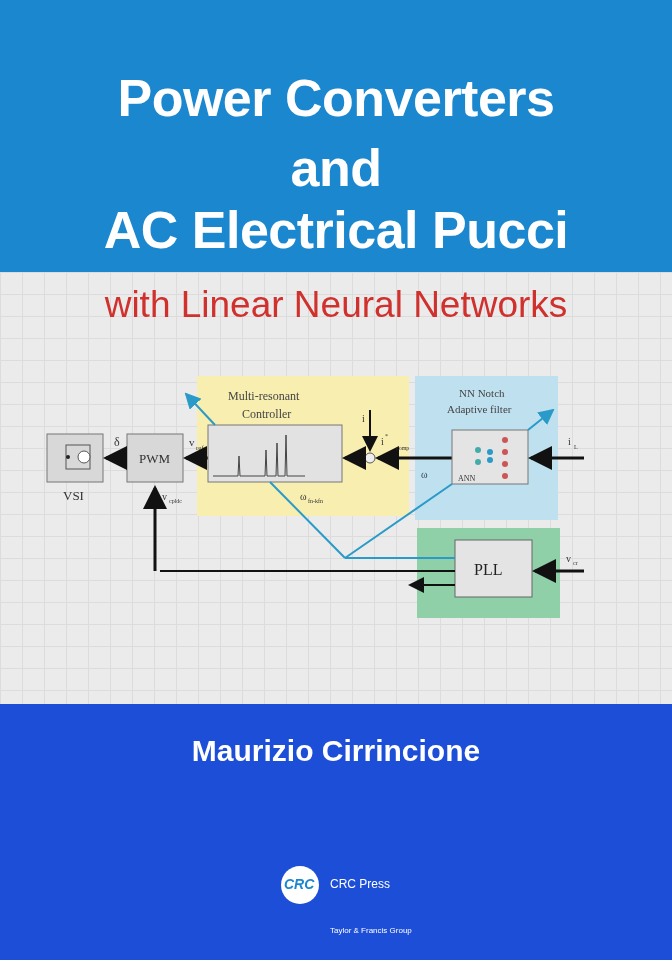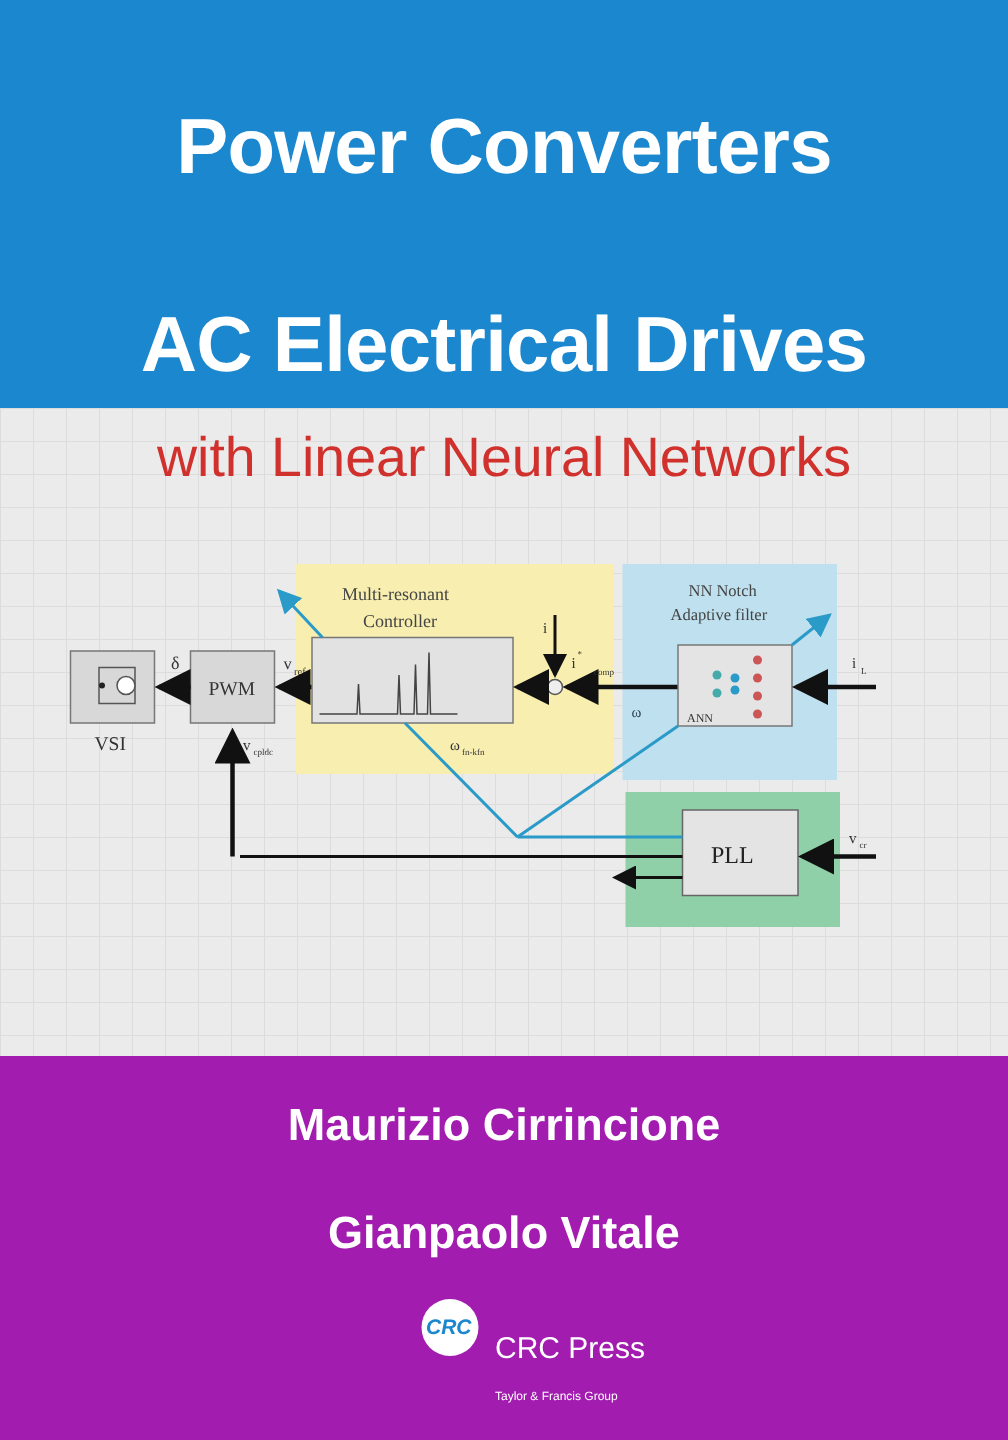--- a/index.html
+++ b/index.html
@@ -3,30 +3,31 @@
 <meta charset="utf-8">
 <style>
   html,body{margin:0;padding:0;}
   body{width:672px;height:960px;position:relative;overflow:hidden;font-family:"Liberation Sans",sans-serif;background:#1b87cf;}
   .top{position:absolute;left:0;top:0;width:603px;height:272px;background:#1b87cf;}
   .title{position:absolute;left:0;width:672px;text-align:center;color:#fff;font-weight:bold;font-size:52px;letter-spacing:-0.5px;}
   .mid{position:absolute;left:0;top:272px;width:672px;height:432px;background:#ebebeb;
        background-image:linear-gradient(#dcdcdc 1px,transparent 1px),linear-gradient(90deg,#dcdcdc 1px,transparent 1px);
        background-size:22px 22px;}
   .subtitle{position:absolute;left:0;top:284px;width:672px;text-align:center;color:#d0312d;font-size:37px;}
-  .bottom{position:absolute;left:0;top:704px;width:672px;height:256px;background:#a21caf;}
+  .bottom{position:absolute;left:0;top:704px;width:672px;height:256px;background:#1d4ed8;}
   .author{position:absolute;left:0;width:672px;text-align:center;color:#fff;font-weight:bold;font-size:30px;}
   svg text{font-family:"Liberation Serif",serif;}
 </style>
 </head>
 <body>
 
 <div class="top">
   <div class="title" style="top:68px;">Power Converters</div>
-  <div class="title" style="top:200px;">AC Electrical Drives</div>
+  <div class="title" style="top:138px;">and</div>
+  <div class="title" style="top:200px;">AC Electrical Pucci</div>
 </div>
 
 <div class="mid"></div>
 <div class="subtitle">with Linear Neural Networks</div>
 
 <svg style="position:absolute;left:0;top:0;" width="672" height="704" viewBox="0 0 672 704">
   <defs>
     <marker id="ab" markerWidth="8" markerHeight="8" refX="7" refY="4" orient="auto">
         <path d="M0,0 L8,4 L0,8 z" fill="#111"></path>
       </marker>
@@ -101,20 +102,19 @@
   <text x="169" y="503" font-size="6" fill="#333">cpldc</text>
 
   <polyline points="345,558 270,482" fill="none" stroke="#2a9ac8" stroke-width="2"></polyline>
   <polyline points="345,558 452,484" fill="none" stroke="#2a9ac8" stroke-width="2"></polyline>
   <line x1="215" y1="425" x2="186" y2="394" stroke="#2a9ac8" stroke-width="2" marker-end="url(#ac)"></line>
   <line x1="528" y1="430" x2="553" y2="410" stroke="#2a9ac8" stroke-width="2" marker-end="url(#ac)"></line>
 </svg>
 
 <div class="bottom">
   <div class="author" style="top:30px;">Maurizio Cirrincione</div>
-  <div class="author" style="top:102px;">Gianpaolo Vitale</div>
 
   <div style="position:absolute;left:281px;top:162px;width:38px;height:38px;border-radius:50%;background:#fff;text-align:right;">
     <span style="position:absolute;left:3px;top:10px;font-size:14px;font-weight:bold;font-style:italic;color:#1b87cf;">CRC</span>
   </div>
-  <div style="position:absolute;left:330px;top:184px;color:#fff;font-size:20px;">CRC Press</div>
+  <div style="position:absolute;left:330px;top:173px;color:#fff;font-size:12px;">CRC Press</div>
   <div style="position:absolute;left:330px;top:186px;color:#fff;font-size:8px;margin-top:36px;">Taylor &amp; Francis Group</div>
 </div>
 
 </body></html>

